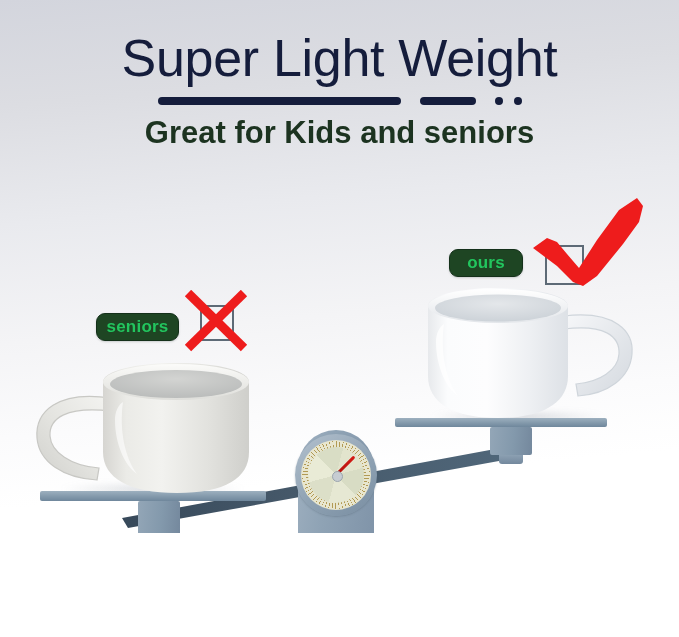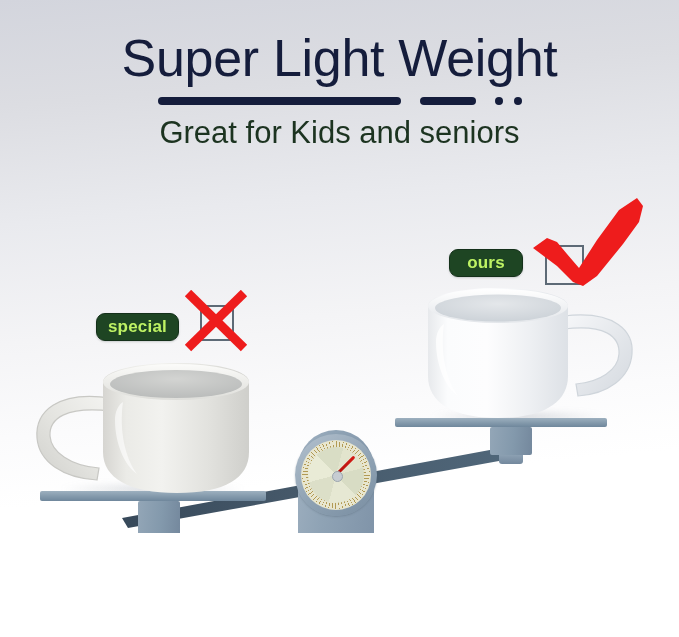--- a/index.html
+++ b/index.html
@@ -92,35 +92,35 @@
   
   .subtitle {
     position: absolute;
     left: 0;
     right: 0;
     top: 116px;
     text-align: center;
     color: #1c3320;
     font-size: 31px;
     line-height: 34px;
-    font-weight: 400;
+    font-weight: 700;
     white-space: nowrap;
   }
   .subtitle .line2 { display: block; }
 
   
   .badge {
     position: absolute;
     display: flex;
     align-items: center;
     justify-content: center;
     background: #1e4523;
     border: 1px solid #14301a;
     border-radius: 9px;
-    color: #bef264;
+    color: #22c55e;
     font-weight: bold;
     font-size: 17px;
     letter-spacing: 0.2px;
     box-shadow: 0 1px 2px rgba(60,70,70,0.22);
     z-index: 40;
   }
   #badge-ours   { left: 449px; top: 249px; width: 72px; height: 26px; }
   #badge-others { left: 96px;  top: 313px; width: 81px; height: 26px; }
 
   
@@ -364,21 +364,21 @@
 
     <ellipse cx="88" cy="24" rx="63" ry="13.5" fill="url(#rInner)"></ellipse>
 
     <path d="M34 40 C30 68 36 96 48 112 C36 104 26 82 26 58 C26 50 29 43 34 40 Z" fill="#ffffff" opacity="0.75"></path>
   </svg>
 
   <div class="pan-plate" id="pan-right-plate"></div>
   <div class="pan-post" id="pan-right-post"></div>
   <div id="pan-right-nub"></div>
 
-  <div class="badge" id="badge-others">special</div>
+  <div class="badge" id="badge-others">seniors</div>
 
   <div class="checkbox-square" id="checkbox-others"></div>
 
   <svg class="mark" id="cross-mark" viewBox="0 0 64 62">
     <g stroke="#ee1c1c" stroke-width="9" stroke-linecap="butt">
       <line x1="4" y1="3" x2="60" y2="58"></line>
       <line x1="60" y1="3" x2="4" y2="58"></line>
     </g>
   </svg>
 

